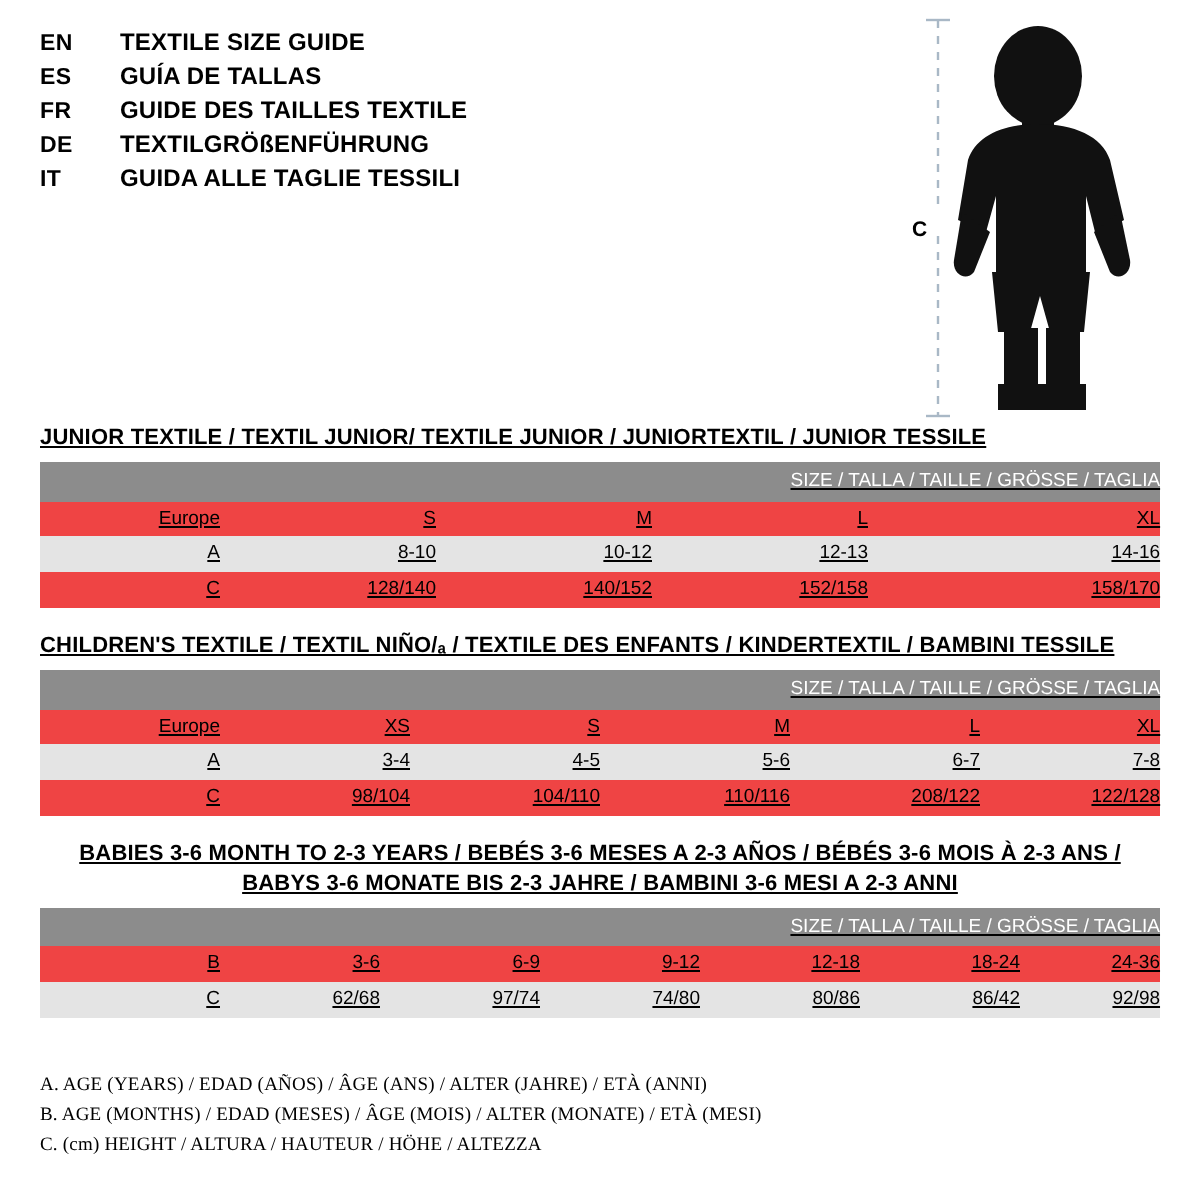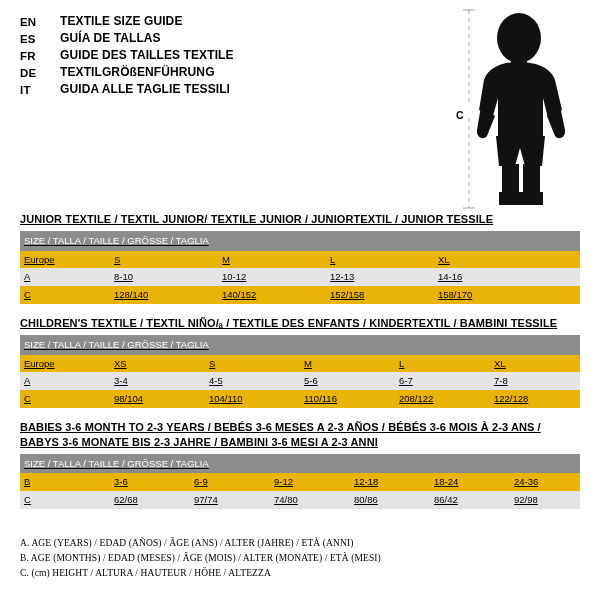--- a/index.html
+++ b/index.html
@@ -80,33 +80,34 @@
   table.size-table {
     border-collapse: collapse;
     width: 560px;
     table-layout: fixed;
   }
   table.size-table td {
     font-size: 9.5px;
     padding: 2px 0 2px 4px;
     line-height: 1.45;
     vertical-align: middle;
+    text-align: right;
   }
   tr.hdr td {
     background: #8c8c8c;
     color: #ffffff;
     font-size: 9.5px;
     font-weight: normal;
     padding: 3px 0 3px 4px;
   }
   tr.shaded td {
     background: #e4e4e4;
   }
   tr.plain td {
-    background: #eab308;
+    background: #ef4444;
   }
 
   
   .legend {
     position: absolute;
     left: 20px;
     width: 560px;
     font-family: Liberation Serif, serif;
   }
   .legend-line {
@@ -262,21 +263,21 @@
           <td>104/110</td>
           <td>110/116</td>
           <td>208/122</td>
           <td>122/128</td>
         </tr>
       </tbody>
     </table>
   </div>
 
   <div class="section" style="top: 420px;">
-    <div class="section-title" style="white-space: pre-line;">BABIES 3-6 MONTH TO 2-3 YEARS / BEBÉS 3-6 MESES A 2-3 AÑOS / BÉBÉS 3-6 MOIS À 2-3 ANS /
+    <div class="section-title" style="white-space: pre-line; text-align: center;">BABIES 3-6 MONTH TO 2-3 YEARS / BEBÉS 3-6 MESES A 2-3 AÑOS / BÉBÉS 3-6 MOIS À 2-3 ANS /
 BABYS 3-6 MONATE BIS 2-3 JAHRE / BAMBINI 3-6 MESI A 2-3 ANNI</div>
     <table class="size-table">
       <colgroup>
         <col style="width:90px">
           <col style="width:80px">
           <col style="width:80px">
           <col style="width:80px">
           <col style="width:80px">
           <col style="width:80px">
           <col style="width:70px">

